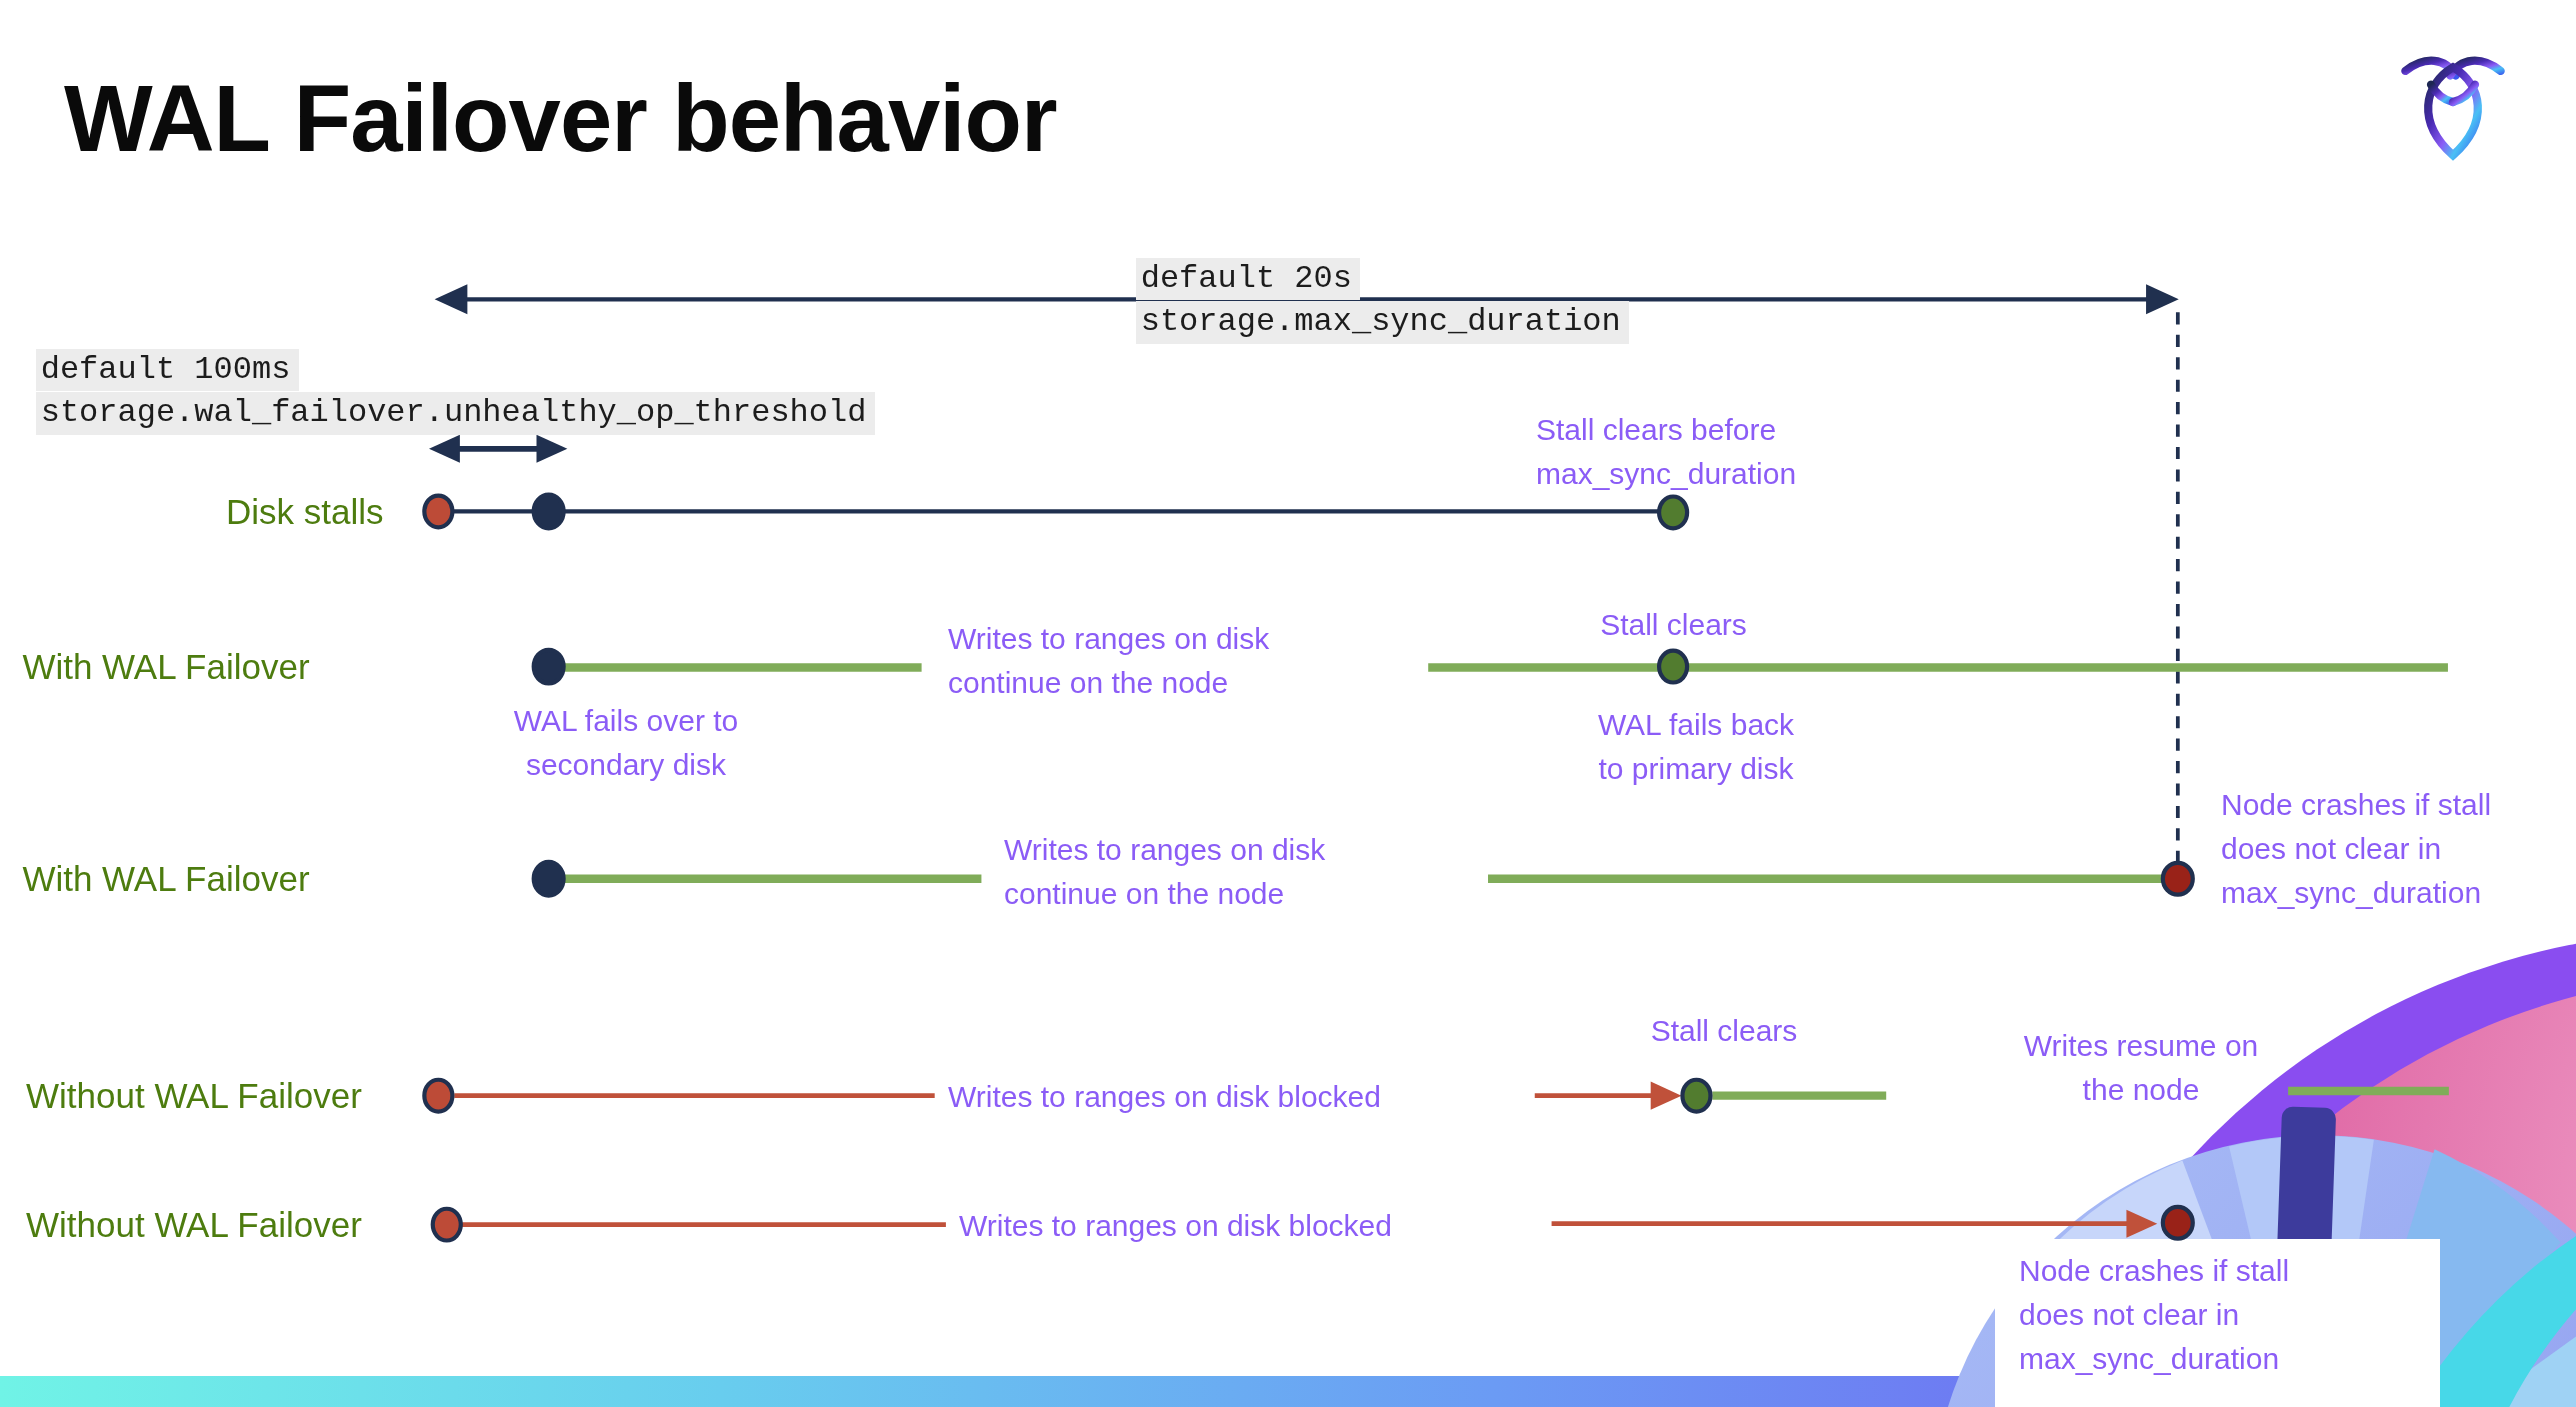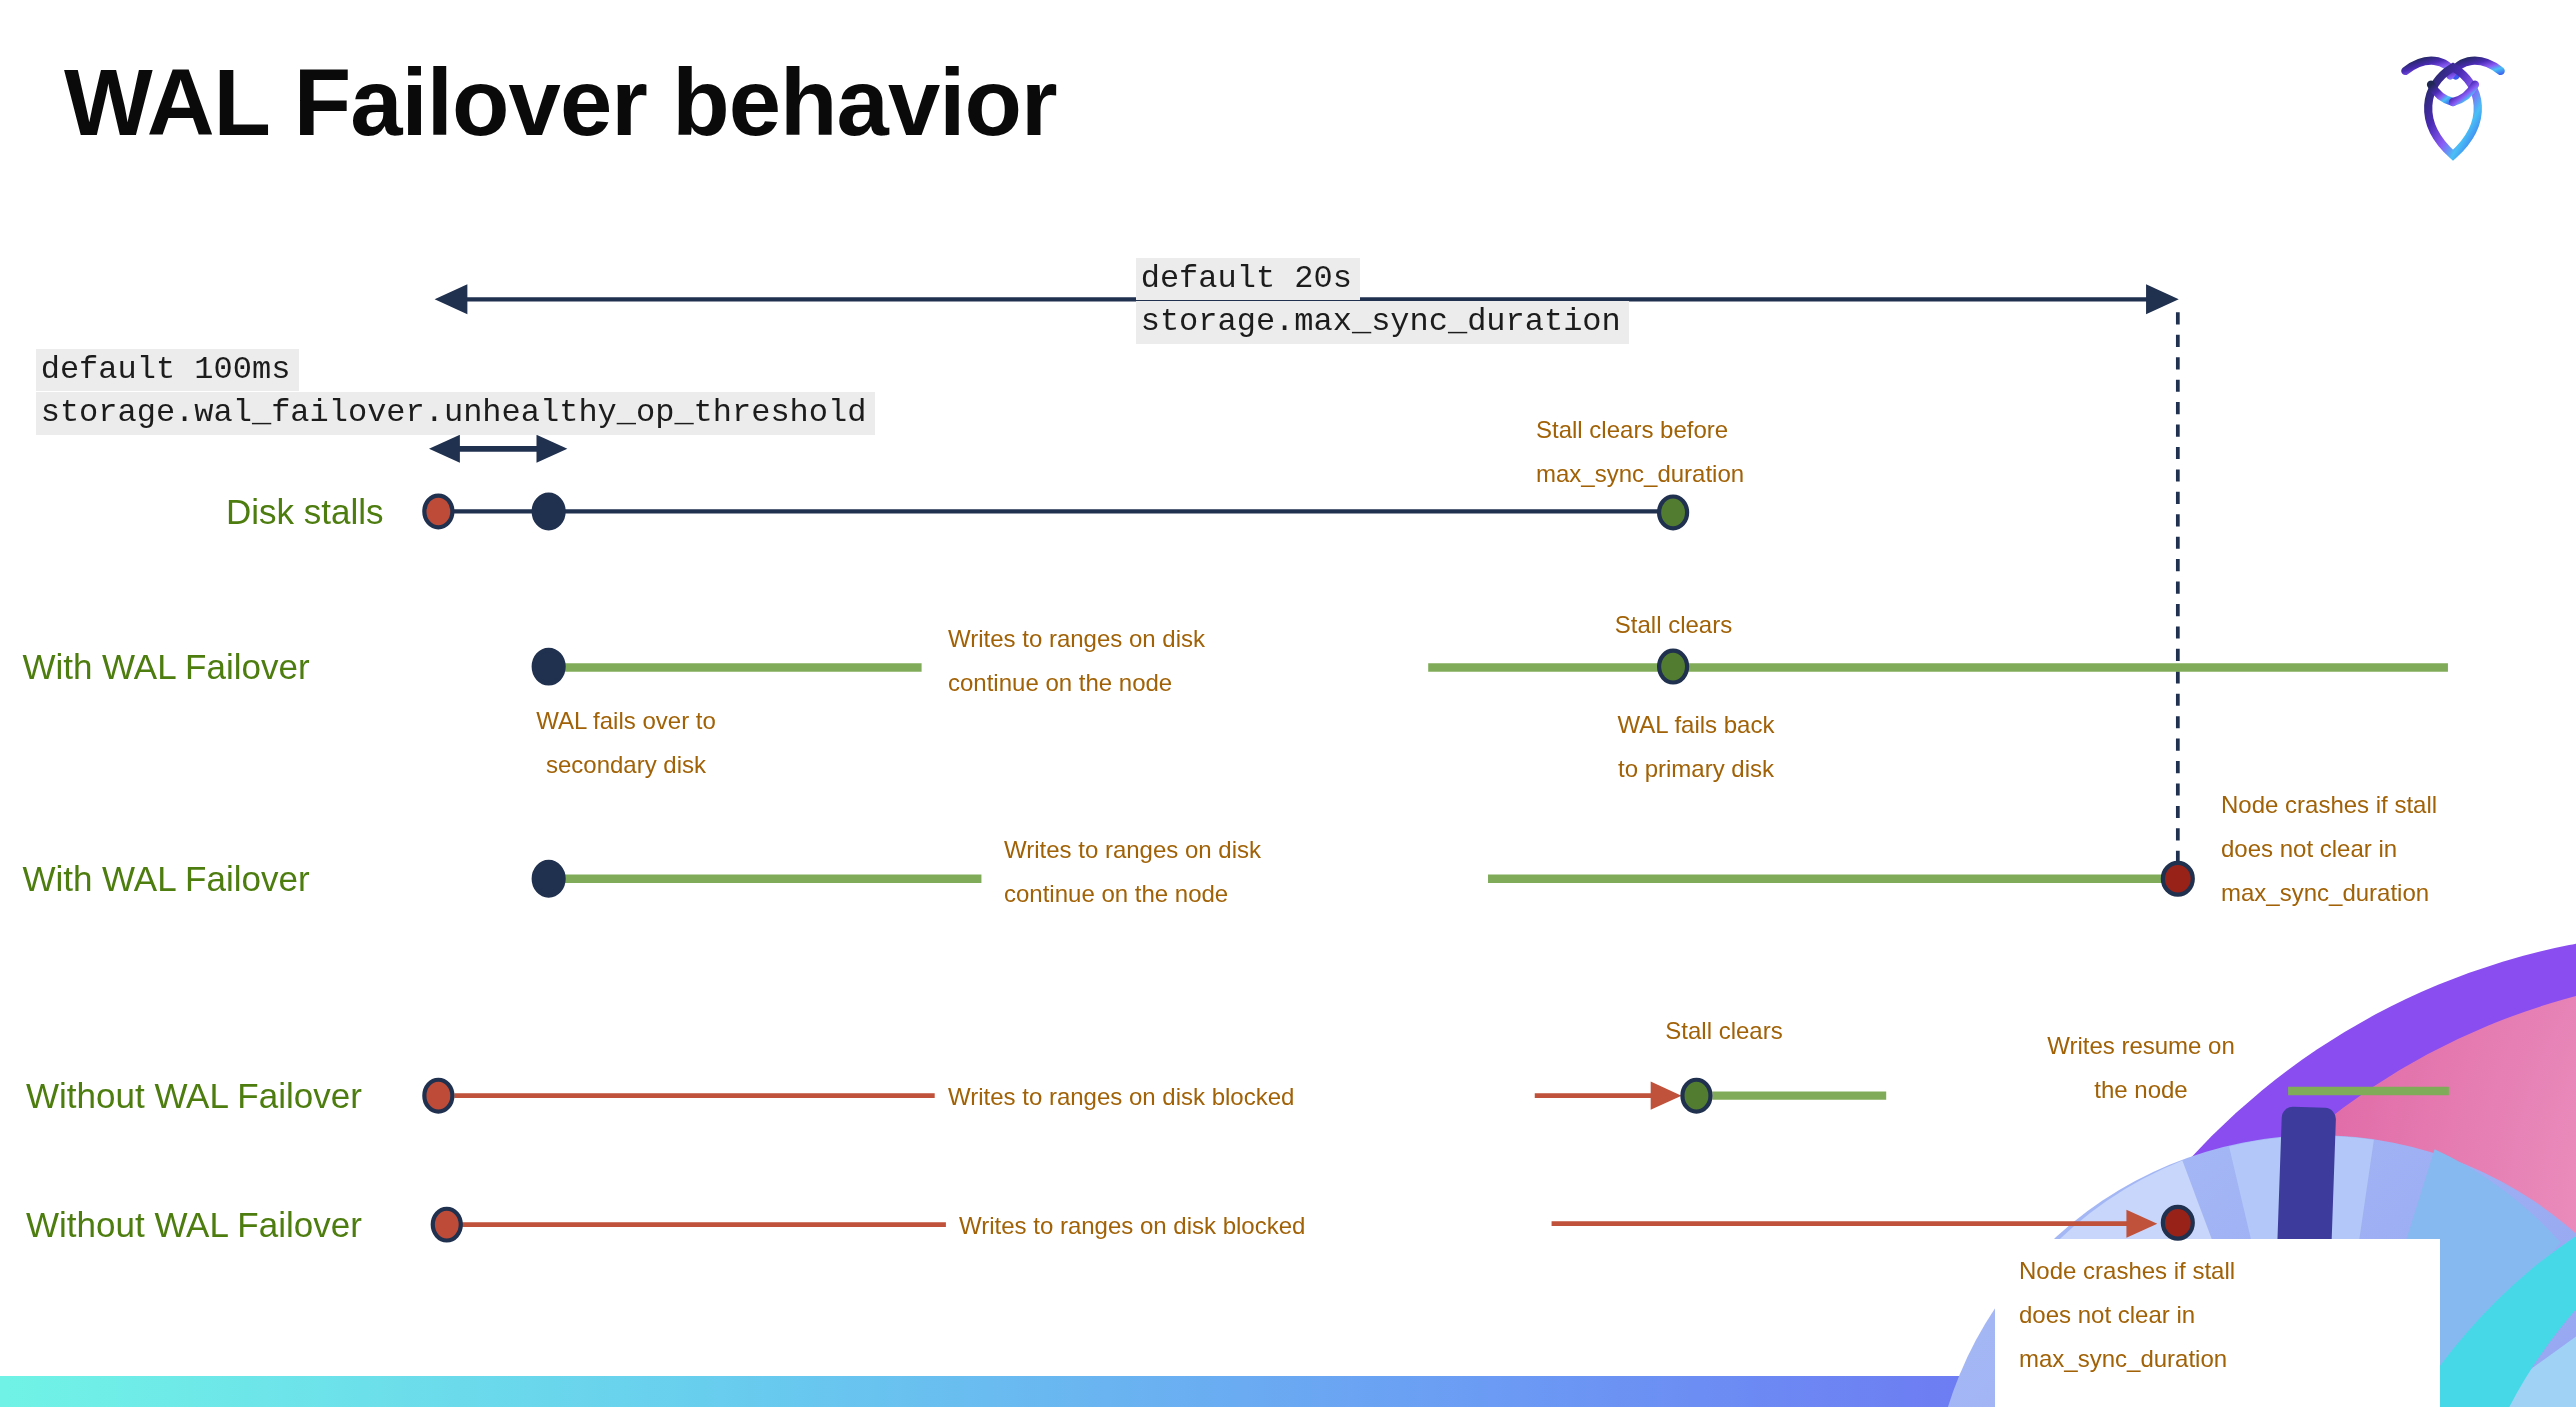--- a/index.html
+++ b/index.html
@@ -1,22 +1,22 @@
 <!DOCTYPE html>
 <html style="--navy: #20304f; --red: #c0513a; --reddot: #bd4b37; --crash: #992218; --green: #80ac59; --greendot: #527c2f; --codebg: #ececec;font-size:15px"><head>
 <meta charset="utf-8">
 <style>
   html,body{margin:0;padding:0;background:#ffffff;}
   .slide{position:relative;width:2576px;height:1408px;background:#fff;overflow:hidden;
          font-family:"Liberation Sans",sans-serif;color:#111;}
   .abs{position:absolute;}
   
-  .title{font-size:94px;font-weight:800;letter-spacing:-0.9px;color:#0a0a0a;white-space:nowrap;}
+  .title{font-size:94px;font-weight:800;letter-spacing:-0.9px;color:#0a0a0a;white-space:nowrap;margin-top:16px;}
   .rowlabel{font-size:35px;line-height:41px;white-space:nowrap;color:#4d7c0f;}
-  .ann{font-size:24px;line-height:44px;color:#a16207;}
+  .ann{font-size:30px;line-height:44px;color:#8b5cf6;}
   .ann div{white-space:nowrap;}
   .code{font-family:"Liberation Mono",monospace;font-size:32px;line-height:36px;color:#1c1c1c;}
   .code .cl{display:inline-block;background:var(--codebg,#ececec);padding:2.8px 8.4px 3.7px 4.7px;margin-bottom:0.9px;}
   .codewrap{display:flex;flex-direction:column;align-items:flex-start;z-index:6;}
   
   svg.diagram{position:absolute;left:0;top:0;z-index:5;}
   .navy-ln{stroke:var(--navy,#20304f);stroke-width:4.5;fill:none;}
   .navy-dash{stroke:var(--navy,#20304f);stroke-width:4;fill:none;stroke-dasharray:13 11;}
   .red-ln{stroke:var(--red,#c0513a);stroke-width:5;fill:none;}
   .green-ln{stroke:var(--green,#80ac59);stroke-width:9;fill:none;}

